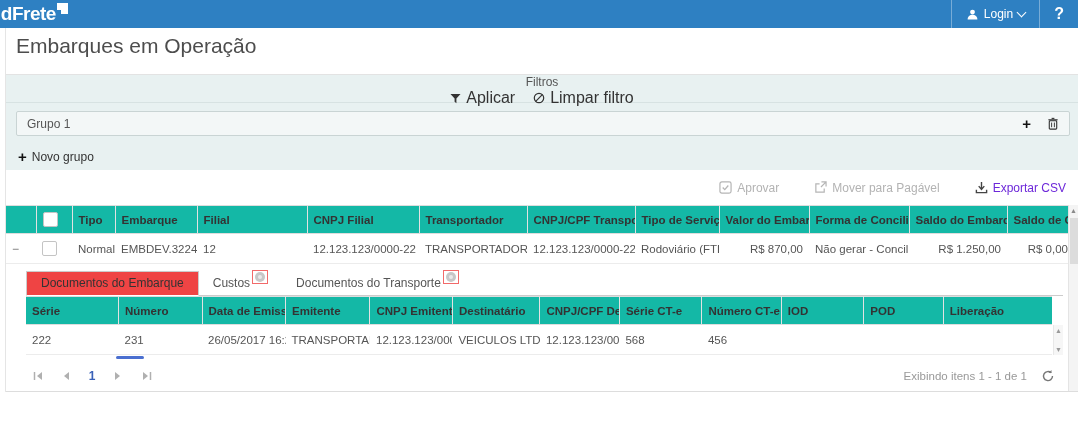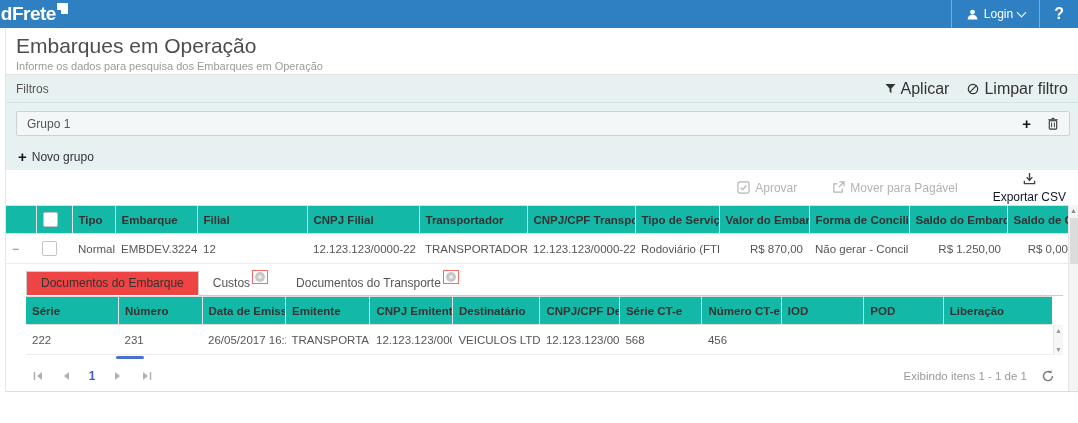--- a/index.html
+++ b/index.html
@@ -34,40 +34,40 @@
 
   
   .page-header { background:#fff; border-bottom:1px solid #e3e3e3; padding:5px 14px 7px 10px; height:47px; }
   .page-title { font-size:21px; color:#4d4d4d; font-weight:normal; line-height:26px; }
   .page-subtitle { font-size:11px; color:#9a9a9a; margin-top:1px; }
 
   
   .filters { background:#e8f1f1; height:95px; }
   .filters-head {
     height:28px; display:flex; align-items:center; justify-content:space-between;
-    padding:0 10px; border-bottom:1px solid #d7e2e2;
+    padding:0 10px; border-bottom:1px solid #d7e2e2;flex-direction:column;
   }
   .filters-title { color:#555; font-size:12px; }
   .filters-actions { display:flex; gap:18px; }
   .flink { display:flex; align-items:center; gap:5px; color:#333; cursor:pointer; font-size:16px; }
   .group-bar {
     margin:8px 8px 0 10px; height:25px; background:#f3f7f7;
     border:1px solid #c9d4d4; border-radius:2px;
     display:flex; align-items:center; justify-content:space-between; padding:0 10px;
   }
   .group-name { color:#555; }
   .group-actions { display:flex; align-items:center; gap:16px; }
   .plus-glyph { font-size:15px; font-weight:bold; color:#111; line-height:1; cursor:pointer; }
   .new-group { display:flex; align-items:center; gap:5px; margin:13px 0 0 12px; color:#333; cursor:pointer; }
 
   
   .toolbar { height:35px; display:flex; align-items:center; justify-content:flex-end; gap:16px; padding-right:12px; background:#fff; }
   .tbtn { display:flex; align-items:center; gap:5px; cursor:pointer; font-size:12px;padding-left:19px; }
   .tbtn.disabled { color:#b3b3b3; cursor:default; }
-  .tbtn.dark { color:#0f172a;flex-direction:column; }
+  .tbtn.dark { color:#6d28d9; }
 
   
   .grid-zone { position:relative; padding-right:10px; border-bottom:1px solid #ddd; }
   .vscroll {
     position:absolute; top:0; right:0; bottom:0; width:10px;
     background:#f4f4f4; border-left:1px solid #e4e4e4;
   }
   .vscroll .arr { color:#8a8a8a; font-size:7px; text-align:center; line-height:12px; display:block; }
   .vscroll .thumb { position:absolute; top:13px; left:1px; width:8px; height:46px; background:#dcdcdc; }
 
@@ -132,21 +132,20 @@
     <div class="help-btn">
       <span>?</span>
     </div>
   </div>
 </div>
 
 <div class="page">
 
   <div class="page-header">
     <div class="page-title">Embarques em Operação</div>
-    <div class="page-subtitle">Informe os dados para pesquisa dos Embarques em Operação</div>
   </div>
 
   <div class="filters">
     <div class="filters-head">
       <span class="filters-title">Filtros</span>
       <div class="filters-actions">
         <span class="flink">
           <span class="icon">
             <svg width="11" height="11" viewBox="0 0 12 12">
                 <path d="M0.5 1h11L7 6v5.2L5 9.6V6z" fill="#333"></path>

